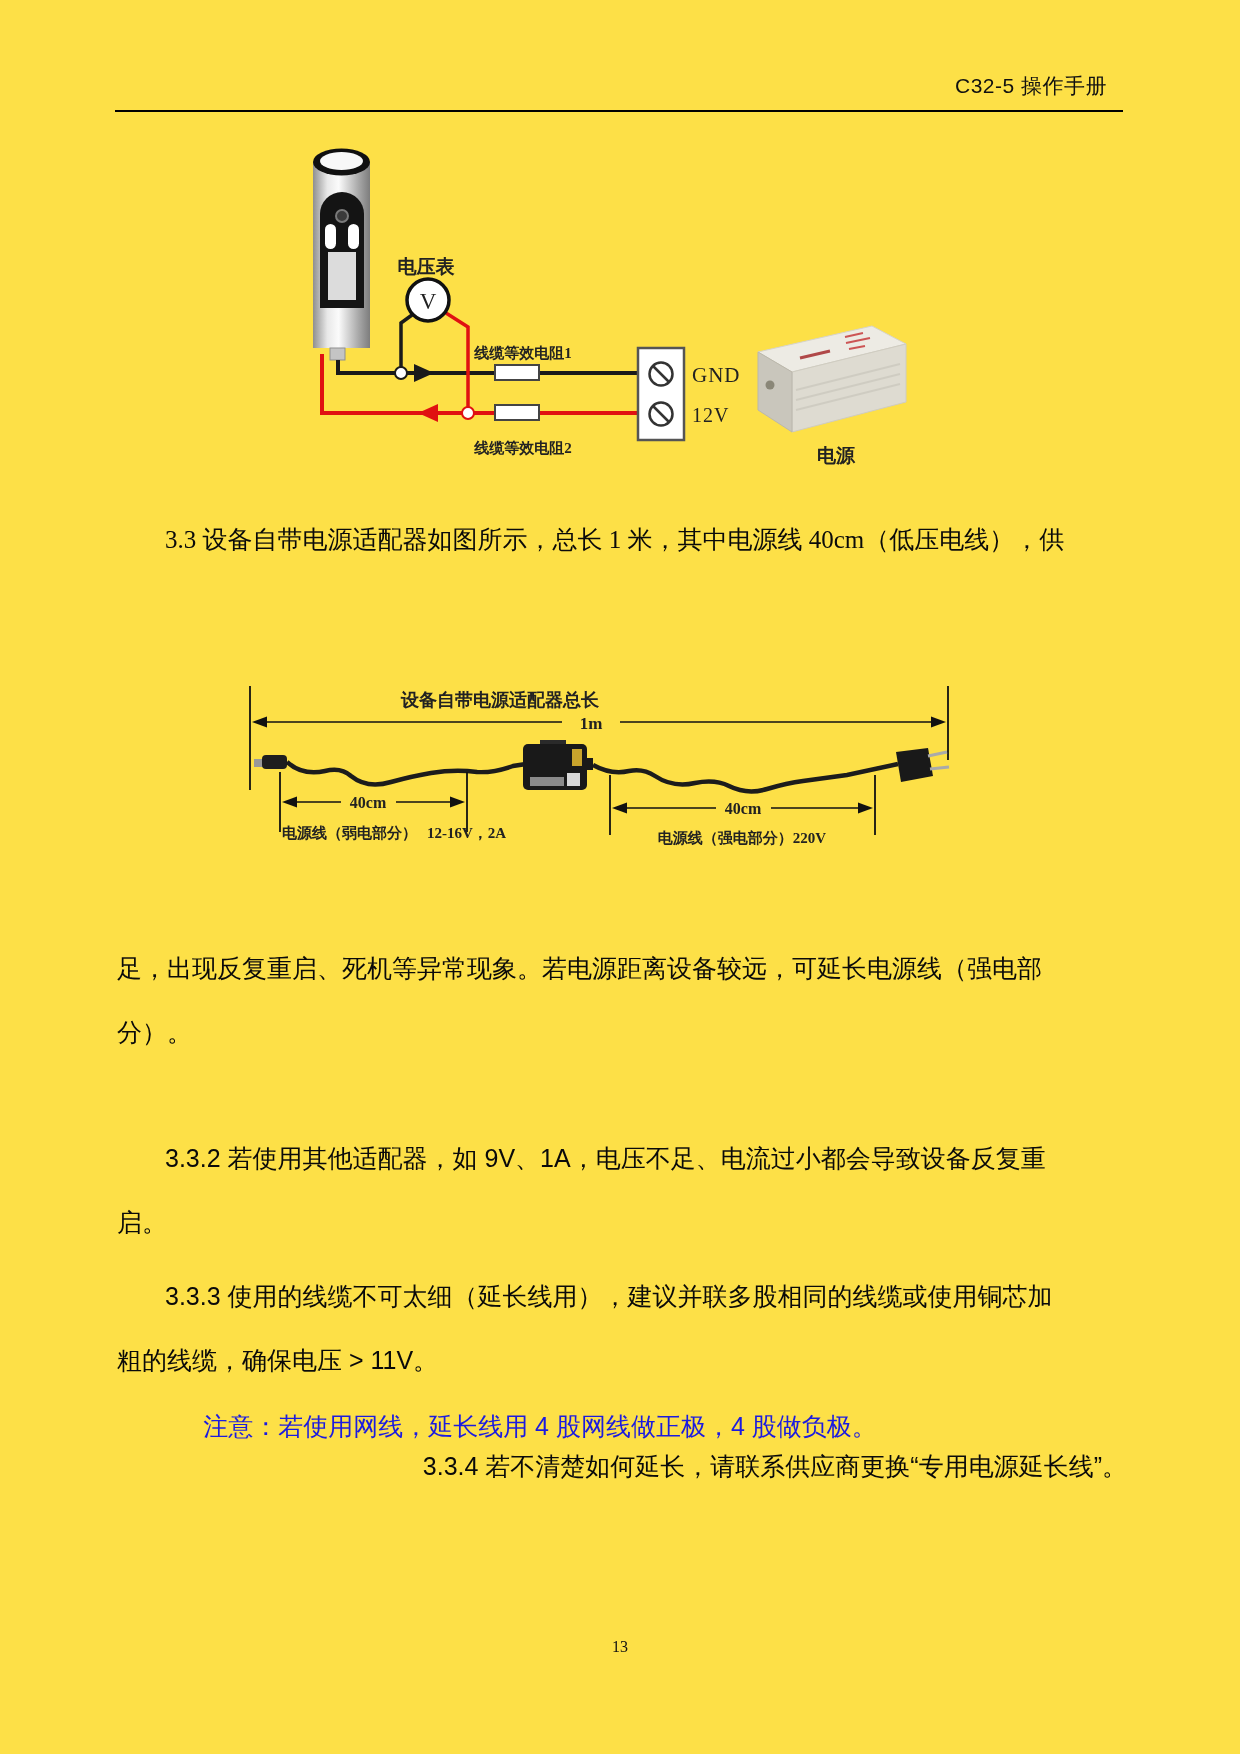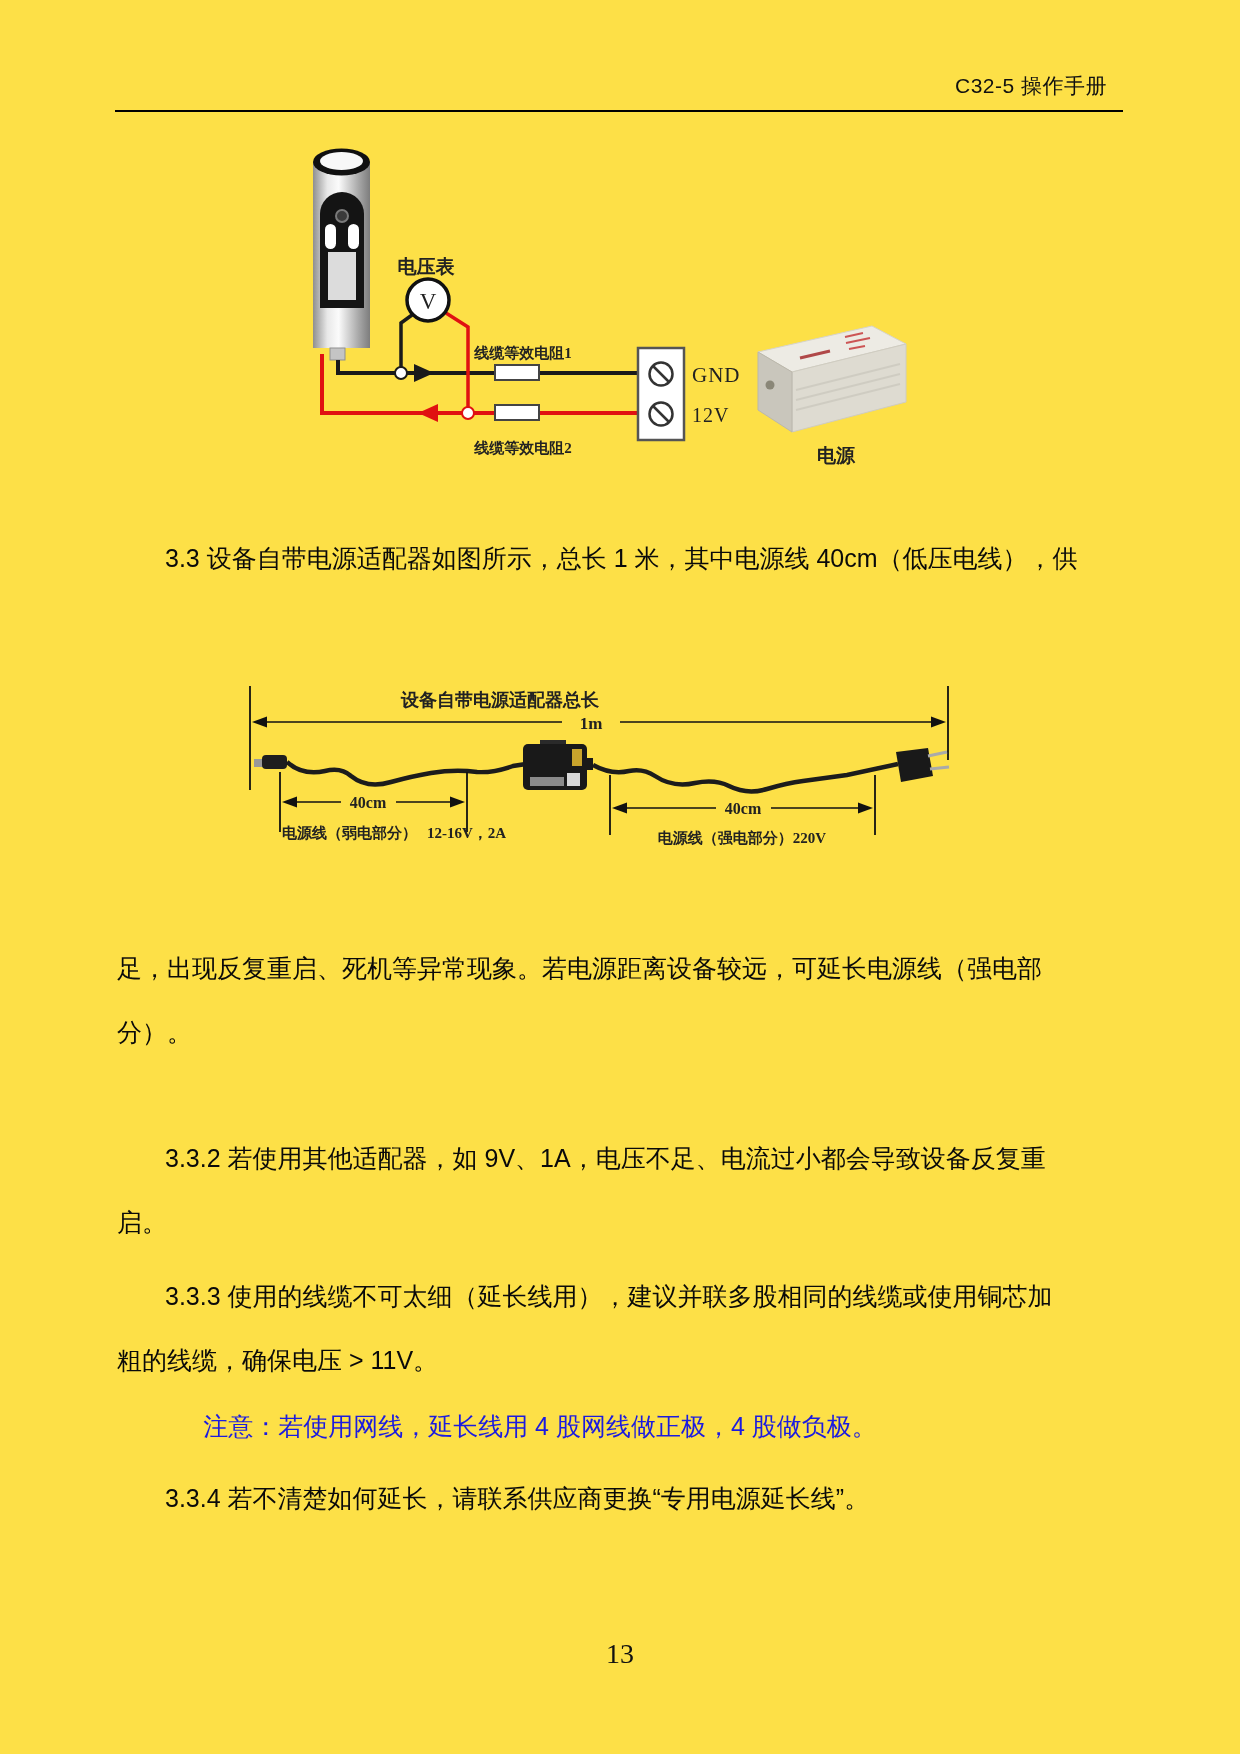--- a/index.html
+++ b/index.html
@@ -24,21 +24,21 @@
   .para{position:absolute;left:117px;width:1010px;}
   .line{line-height:64px;font-size:25px;white-space:nowrap;}
   .indent{padding-left:48px;}
   .note-line{
     position:absolute;left:0;width:1080px;text-align:center;
     font-size:25px;line-height:36px;color:#1b1be0;white-space:nowrap;
   }
   .page-number{
     position:absolute;top:1638px;left:0;width:1240px;text-align:center;
     font-family:"Liberation Serif","DejaVu Serif",serif;
-    font-size:28px;color:#111;
+    font-size:16px;color:#111;
   }
   .d-serif{font-family:"Liberation Serif","DejaVu Serif",serif;}
   .d-bold{font-weight:bold;}
   text{fill:#222;}
 </style>
 </head>
 <body>
 
 <div class="page">
 
@@ -109,21 +109,21 @@
       <polygon points="792,372 906,344 906,402 792,432" fill="#dedbd1" stroke="#cfccc2" stroke-width="1"></polygon>
       <polygon points="758,352 792,372 792,432 758,410" fill="#c9c6bc" stroke="#bab7ad" stroke-width="1"></polygon>
       <path d="M845,337 l18,-4 M846,343 l24,-5 M849,349 l16,-3" stroke="#cc5555" stroke-width="2" fill="none"></path>
       <path d="M800,358 l30,-7" stroke="#b04848" stroke-width="3" fill="none"></path>
       <circle cx="770" cy="385" r="4.5" fill="#8a8778"></circle>
       <path d="M796,390 l104,-26 M796,400 l104,-26 M796,410 l104,-26" stroke="#cfccc2" stroke-width="2" fill="none"></path>
       <text x="836" y="462" text-anchor="middle" font-size="19" class="d-serif d-bold" fill="#7b68b5">电源</text>
     </g>
   </svg>
 
-  <div class="para" style="top:526px;">
+  <div class="para" style="top:508px;font-family:Liberation Serif, serif;">
     <div class="line indent">3.3 设备自带电源适配器如图所示，总长 1 米，其中电源线 40cm（低压电线），供</div>
   </div>
 
   <svg class="diagram" style="left:225px;top:672px;" width="745" height="185" viewBox="225 672 745 185">
 
     <g>
       <text x="500" y="706" text-anchor="middle" font-size="18" class="d-serif d-bold" fill="#1c1c1c">设备自带电源适配器总长</text>
       <line x1="250" y1="686" x2="250" y2="790" stroke="#111" stroke-width="1.8"></line>
       <line x1="948" y1="686" x2="948" y2="760" stroke="#111" stroke-width="1.8"></line>
       <line x1="256" y1="722" x2="562" y2="722" stroke="#111" stroke-width="1.5"></line>
@@ -182,19 +182,19 @@
     <div class="line">启。</div>
   </div>
 
   <div class="para" style="top:1264px;">
     <div class="line indent">3.3.3 使用的线缆不可太细（延长线用），建议并联多股相同的线缆或使用铜芯加</div>
     <div class="line">粗的线缆，确保电压 &gt; 11V。</div>
   </div>
 
   <div class="note-line" style="top:1408px;">注意：若使用网线，延长线用 4 股网线做正极，4 股做负极。</div>
 
-  <div class="para" style="top:1466px;">
+  <div class="para" style="top:1434px;text-align:right;">
     <div class="line indent">3.3.4 若不清楚如何延长，请联系供应商更换“专用电源延长线”。</div>
   </div>
 
   <div class="page-number">13</div>
 
 </div>
 
 </body></html>

